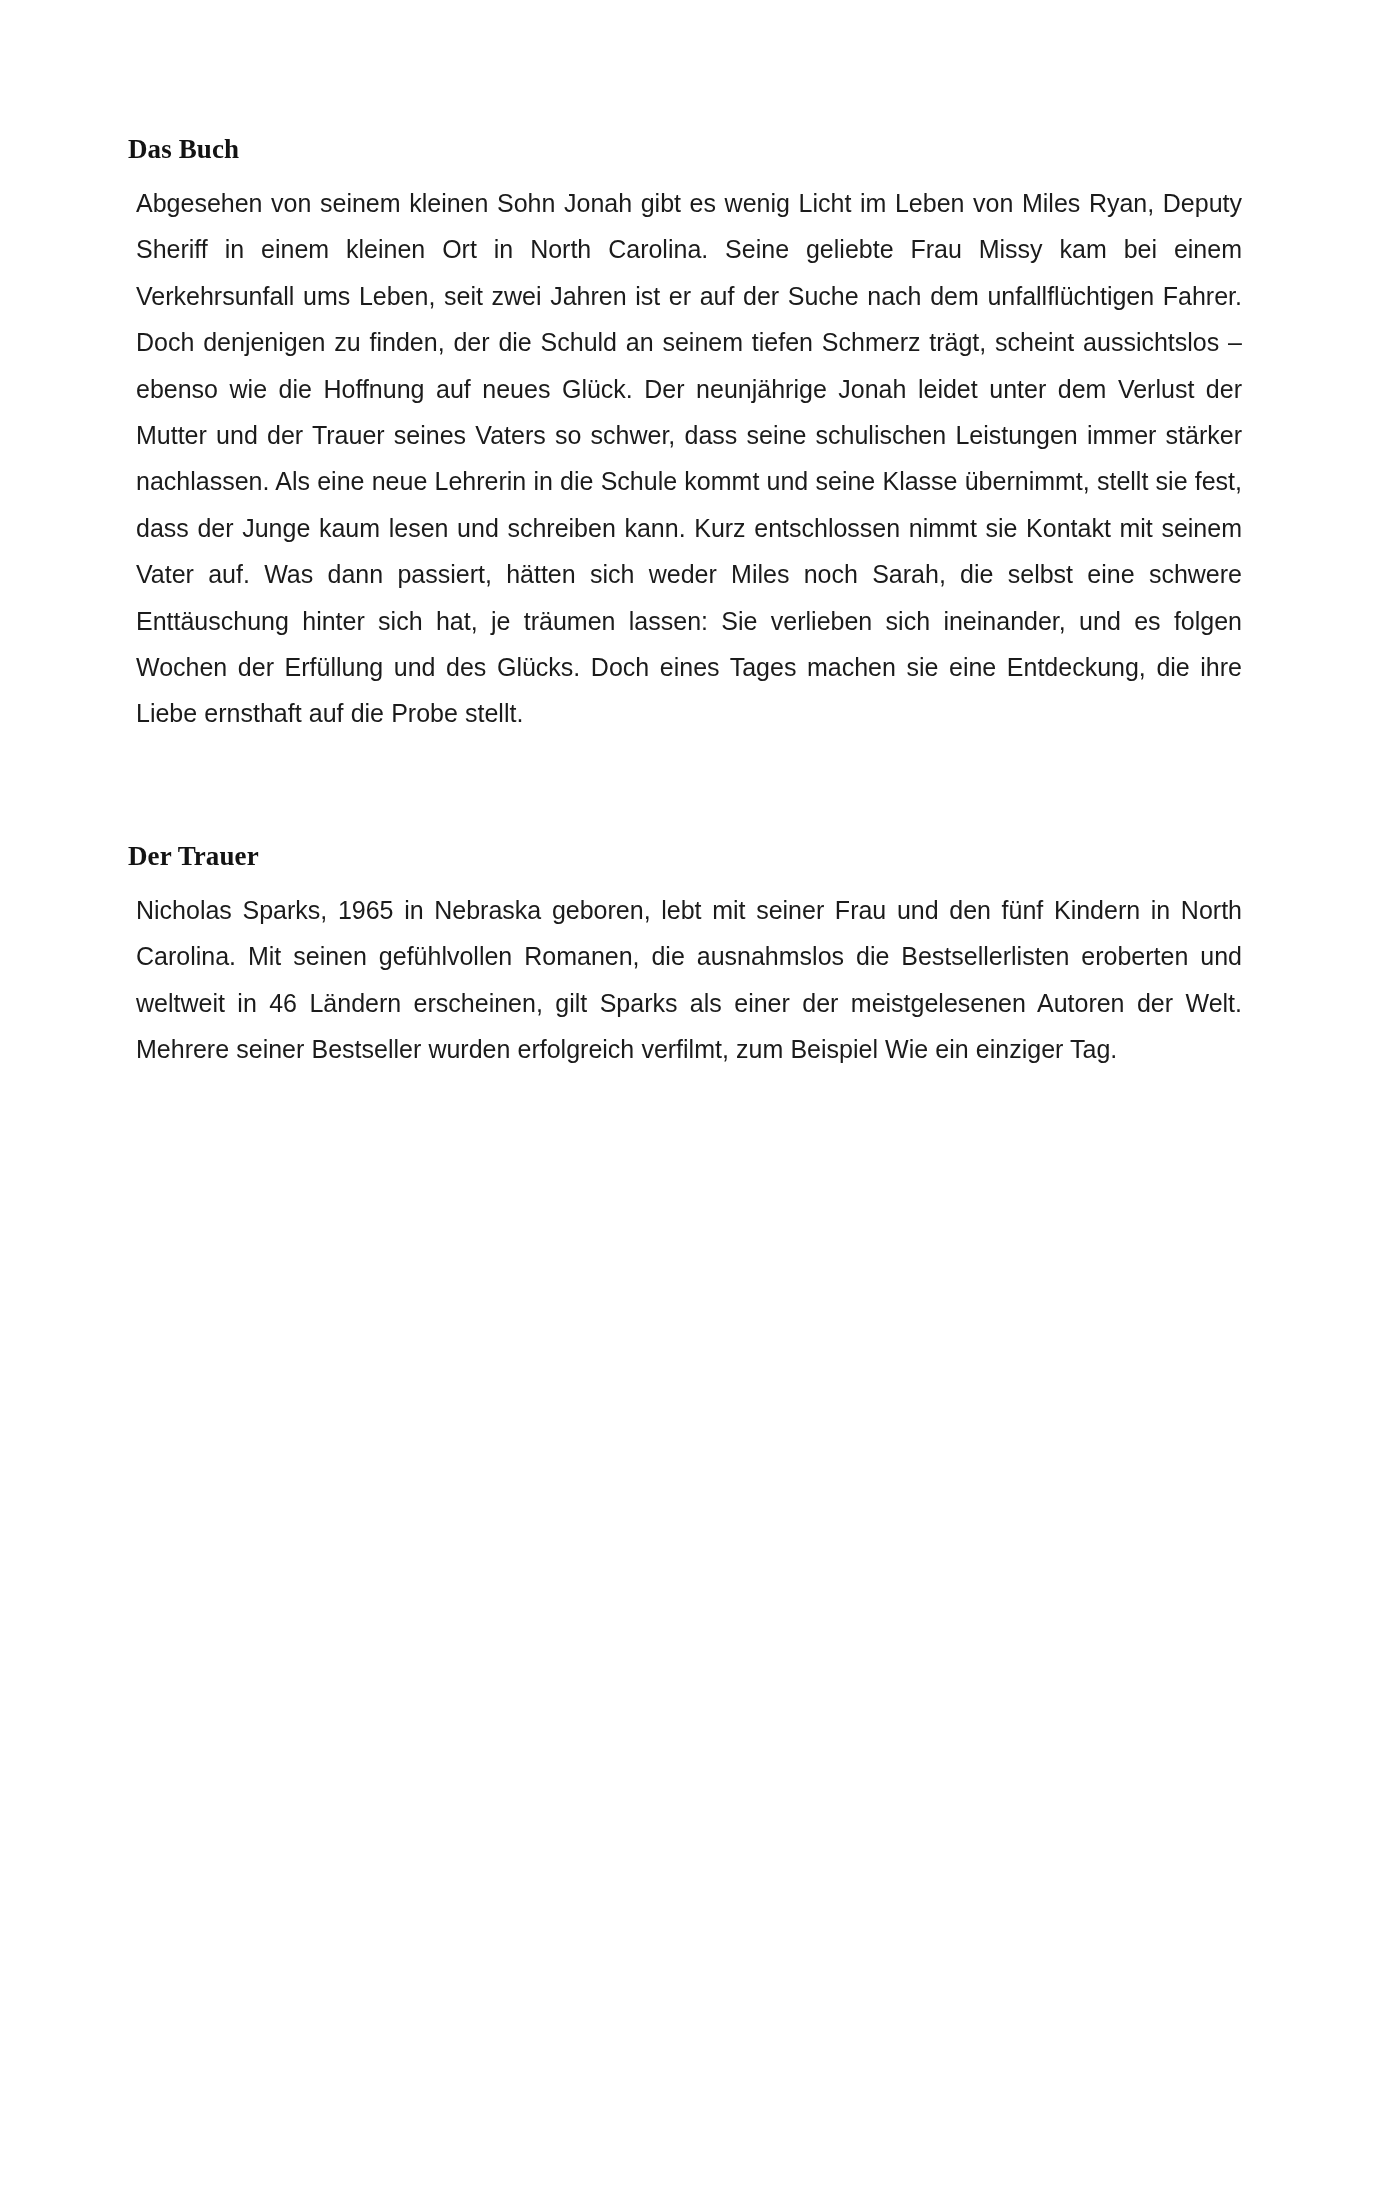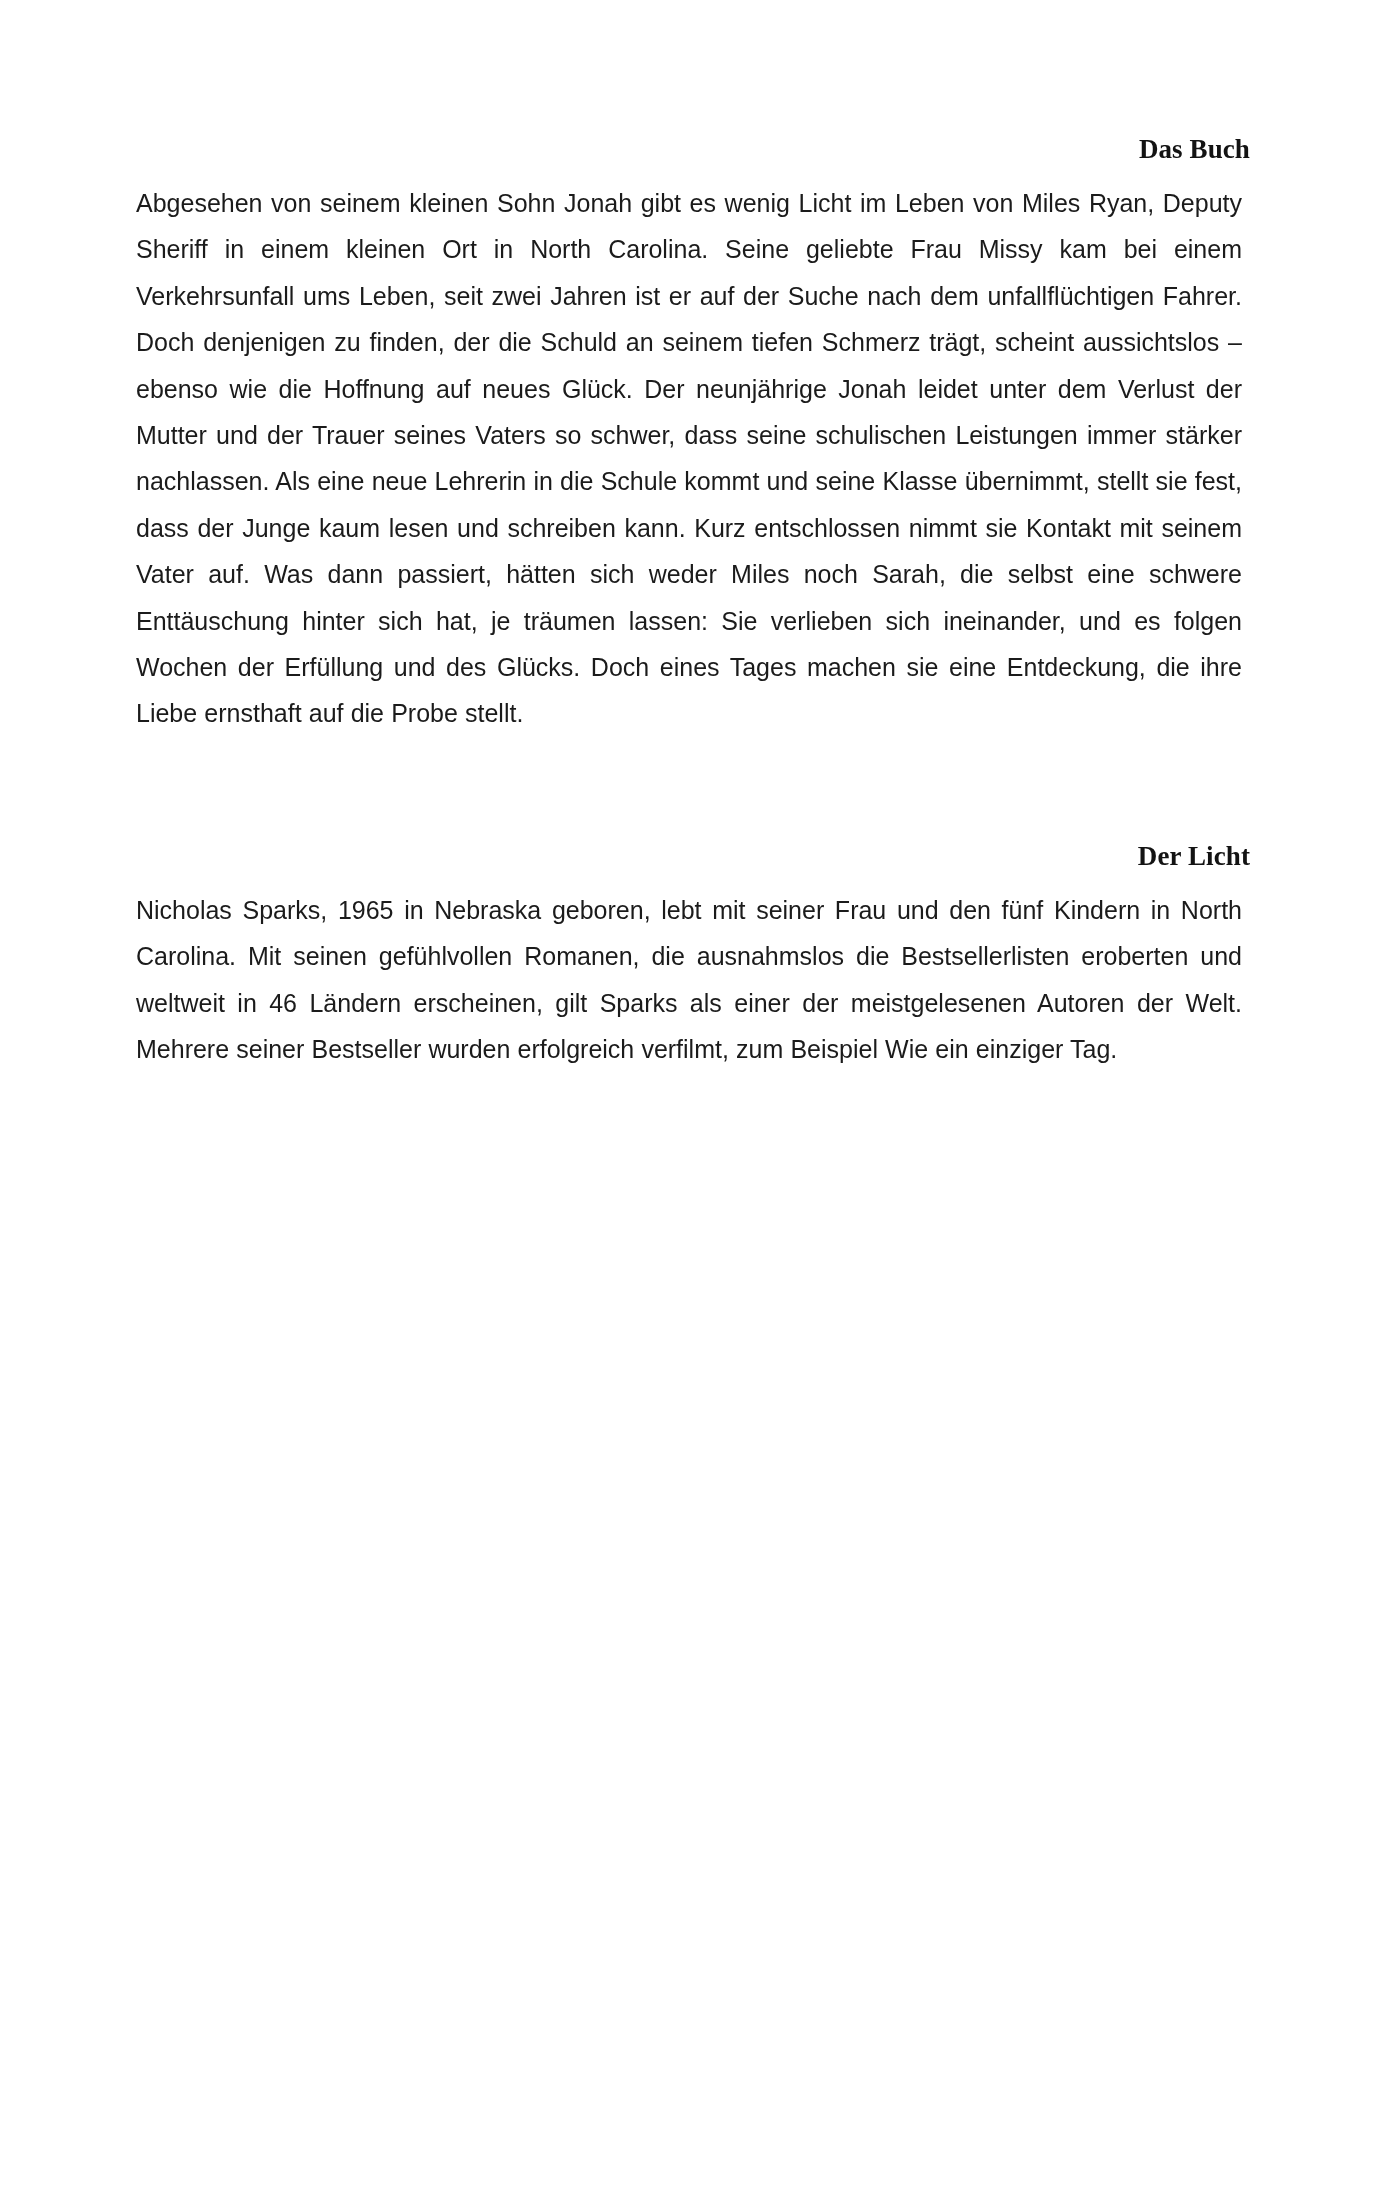--- a/index.html
+++ b/index.html
@@ -39,21 +39,21 @@
   }
 
   .section-heading {
     font-family: "Liberation Serif", "DejaVu Serif", serif;
     font-weight: bold;
     font-size: 27px;
     line-height: 46px;
     letter-spacing: 0.1px;
     color: #131313;
     margin: 0 0 1px 0;
-    text-align: right;
+    text-align: left;
   }
 
   .body-text {
     font-family: Liberation Sans, sans-serif;
     font-size: 25px;
     line-height: 46.4px;
     text-align: justify;
     text-justify: inter-word;
     color: #1b1b1b;
     margin: 8px;
@@ -91,19 +91,19 @@
   <div class="content">
 
     <section class="section">
       <h2 class="section-heading">Das Buch</h2>
 
       <p class="body-text">Abgesehen von seinem kleinen Sohn Jonah gibt es wenig Licht im Leben von Miles Ryan, Deputy Sheriff in einem kleinen Ort in North Carolina. Seine geliebte Frau Missy kam bei einem Verkehrsunfall ums Leben, seit zwei Jahren ist er auf der Suche nach dem unfallflüchtigen Fahrer. Doch denjenigen zu finden, der die Schuld an seinem tiefen Schmerz trägt, scheint aussichtslos  – ebenso wie die Hoffnung auf neues Glück. Der neunjährige Jonah leidet unter dem Verlust der Mutter und der Trauer seines Vaters so schwer, dass seine schulischen Leistungen immer stärker nachlassen. Als eine neue Lehrerin in die Schule kommt und seine Klasse übernimmt, stellt sie fest, dass der Junge kaum lesen und schreiben kann. Kurz entschlossen nimmt sie Kontakt mit seinem Vater auf. Was dann passiert, hätten sich weder Miles noch Sarah, die selbst eine schwere Enttäuschung hinter sich hat, je träumen lassen: Sie verlieben sich ineinander, und es folgen Wochen der Erfüllung und des Glücks. Doch eines Tages machen sie eine Entdeckung, die ihre Liebe ernsthaft auf die Probe stellt.</p>
 
     </section>
 
     <section class="section">
-      <h2 class="section-heading">Der Licht</h2>
+      <h2 class="section-heading">Der Trauer</h2>
 
       <p class="body-text no-justify-last">Nicholas Sparks, 1965 in Nebraska geboren, lebt mit seiner Frau und den fünf Kindern in North Carolina. Mit seinen gefühlvollen Romanen, die ausnahmslos die Bestsellerlisten eroberten und weltweit in 46 Ländern erscheinen, gilt Sparks als einer der meistgelesenen Autoren der Welt. Mehrere seiner Bestseller wurden erfolgreich verfilmt, zum Beispiel Wie ein einziger Tag.</p>
     </section>
 
   </div>
 </div>
 
 </body></html>

